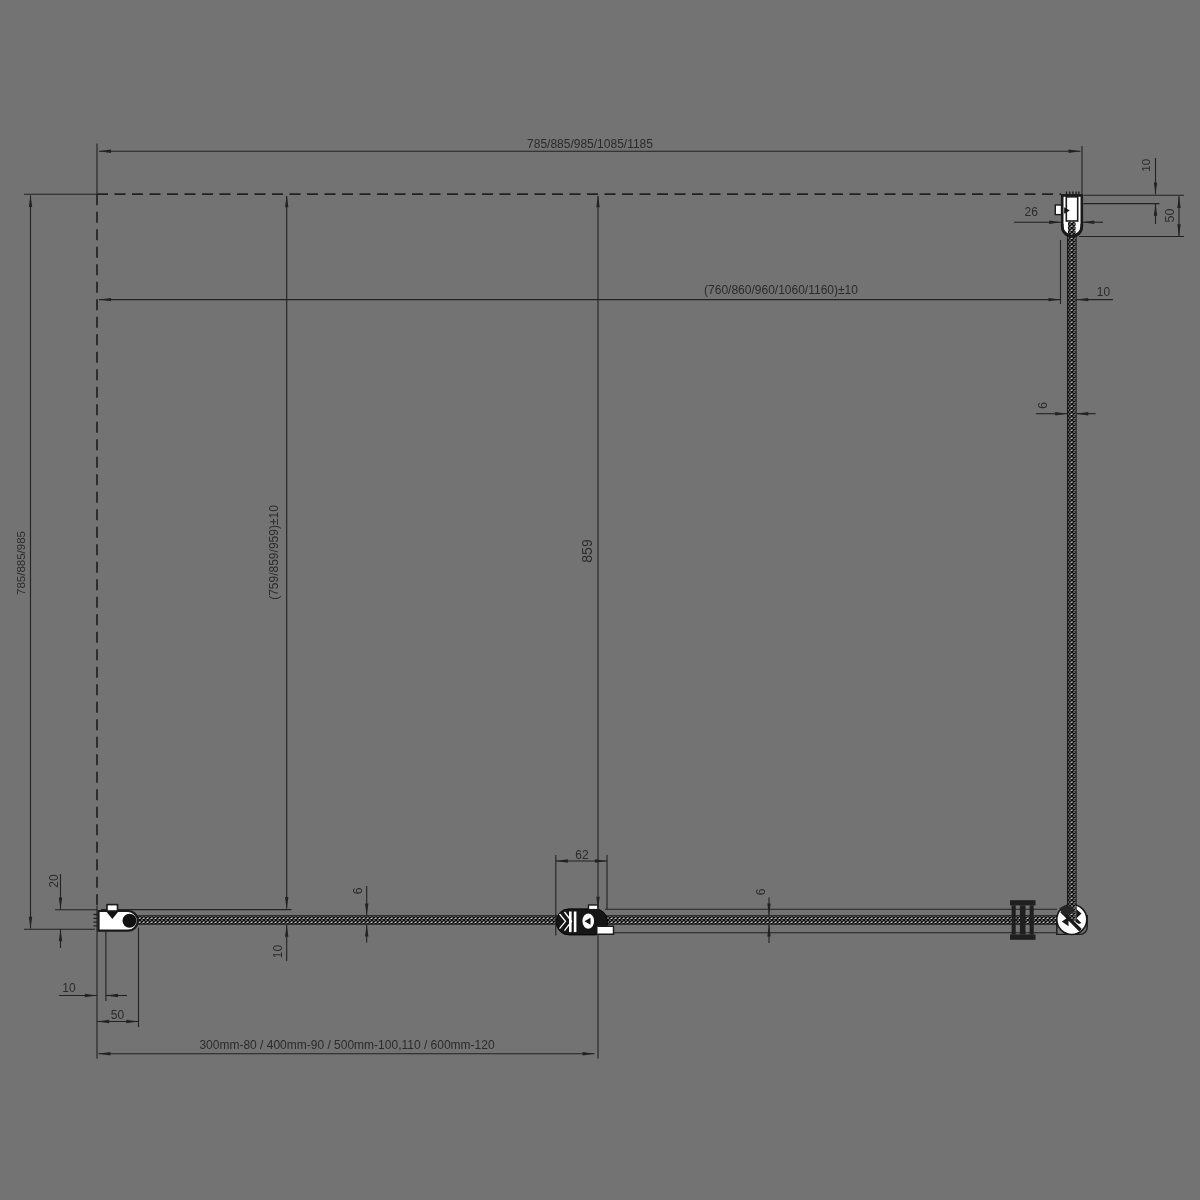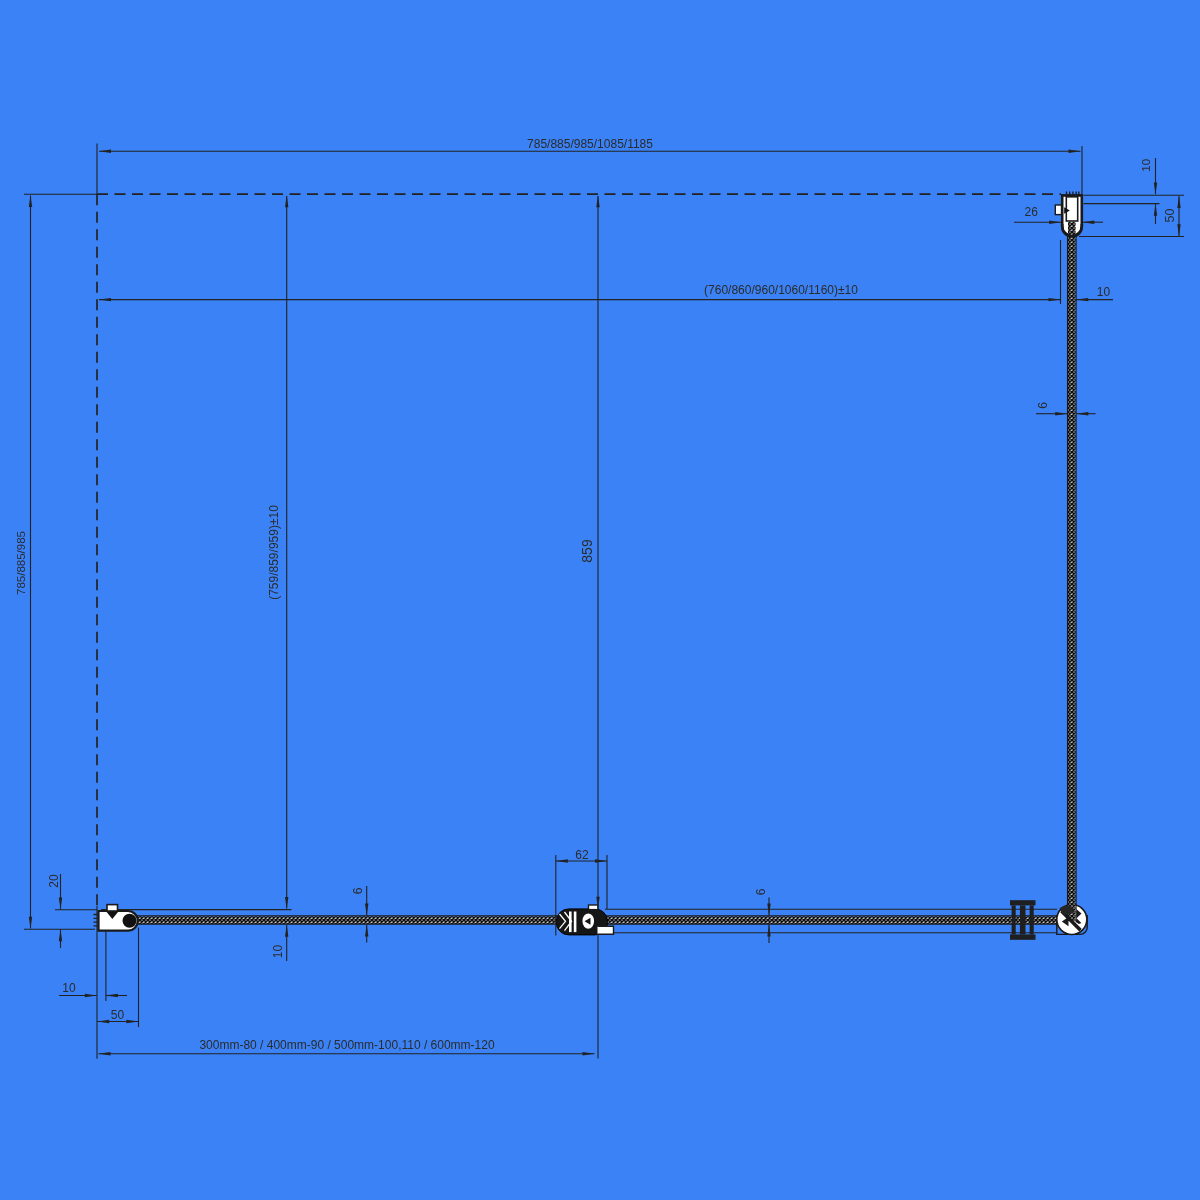--- a/index.html
+++ b/index.html
@@ -1,16 +1,16 @@
 <!DOCTYPE html>
 <html><head>
 <meta charset="utf-8">
 <style>
   html,body{margin:0;padding:0;background:#ffffff;}
-  .page{width:1200px;height:1200px;position:relative;background:#3b82f6;overflow:hidden;}
+  .page{width:1200px;height:1200px;position:relative;background:#737373;overflow:hidden;}
   text{font-family:"Liberation Sans", sans-serif;fill:#2b2b2b;}
 </style>
 </head>
 <body>
 
 <div class="page">
 <svg width="1200" height="1200" viewBox="0 0 1200 1200">
 <defs>
   <pattern id="gl" width="4" height="4" patternUnits="userSpaceOnUse">
     <rect width="4" height="4" fill="#bfbfbf"></rect>

